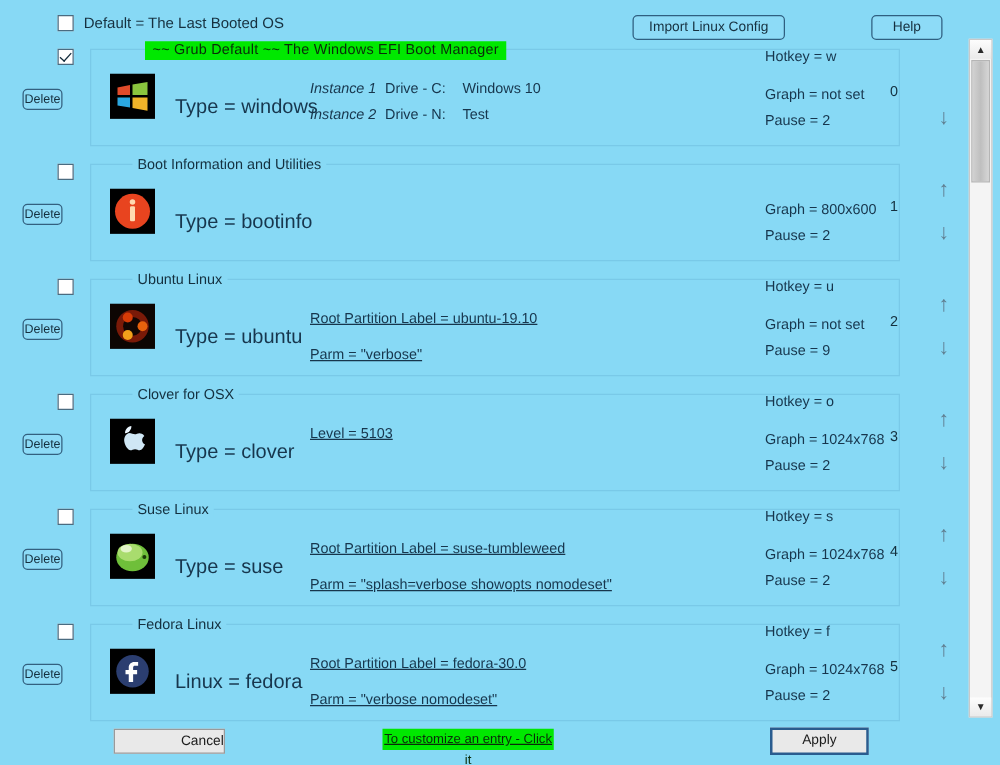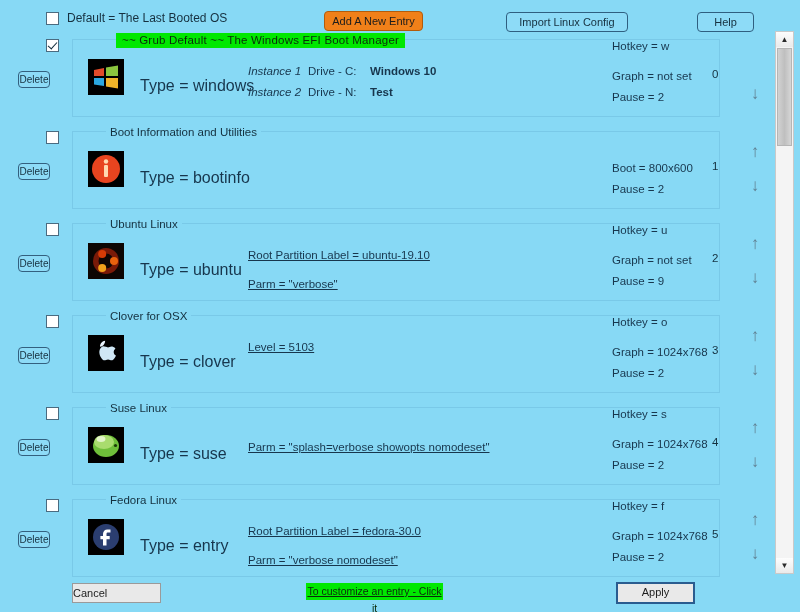--- a/index.html
+++ b/index.html
@@ -194,21 +194,21 @@
   .col-mid .ln.spaced { margin-top: 8px; }
   .inst-grid {
     position: absolute;
     left: 248px; top: 64px;
     font-size: 11.5px;
     line-height: 21px;
   }
   .inst-grid .r { display: flex; }
   .inst-grid .c1 { width: 60px; font-style: italic; }
   .inst-grid .c2 { width: 62px; }
-  .inst-grid .c3 { width: 90px; font-weight: bold; }
+  .inst-grid .c3 { width: 90px; }
 
   .col-right {
     position: absolute;
     left: 612px; top: 9px;
     font-size: 11.5px;
     white-space: nowrap;
   }
   .col-right .hotkey { position: absolute; top: 0; left: 0; }
   .col-right .graph  { position: absolute; top: 30px; left: 0; }
   .col-right .pause  { position: absolute; top: 51px; left: 0; }
@@ -233,28 +233,28 @@
   .arrow.down { top: 52px; }
 
   
   #bottombar {
     position: absolute;
     left: 0; top: 574px;
     width: 800px; height: 38px;
   }
   .btn-cancel {
     position: absolute;
-    left: 72px; top: 9px;
+    left: 91px; top: 9px;
     width: 89px; height: 20px;
     background: #e9e9e9;
     border: 1px solid #9a9a9a;
     color: #1c1c1c;
     font-size: 11px;
     line-height: 18px;
-    text-align: left;
+    text-align: right;
     box-sizing: border-box;
     cursor: pointer;
   }
   .hint {
     position: absolute;
     left: 306px; top: 9px;
     width: 137px; height: 17px;
     background: #00e800;
     color: #0a2c0a;
     font-size: 10.5px;
@@ -281,21 +281,20 @@
   .ico-svg { display:block; width:36px; height:36px; }
 </style>
 </head>
 <body>
 
 <div id="toolbar">
   <div class="default-check-wrap">
     <span class="chk" id="default-chk"></span>
     <span class="default-label">Default = The Last Booted OS</span>
   </div>
-  <div class="btn-add">Add A New Entry</div>
   <div class="btn-blue" id="btn-import">Import Linux Config</div>
   <div class="btn-blue" id="btn-help">Help</div>
 </div>
 
 <div id="list-area">
     <div class="entry" style="top: 0px;">
       <div class="del-btn">Delete</div>
       <span class="chk row-chk checked"></span>
       <div class="panel"></div>
       <div class="title highlight">~~ Grub Default ~~         The Windows EFI Boot Manager</div>
@@ -337,21 +336,21 @@
       <div class="osicon">
         <svg class="ico-svg" viewBox="0 0 36 36">
           <rect width="36" height="36" fill="#000"></rect>
           <circle cx="18" cy="18" r="14" fill="#e8441f"></circle>
           <rect x="16" y="14" width="4" height="12" rx="1" fill="#ffd9b0"></rect>
           <circle cx="18" cy="10.5" r="2.2" fill="#ffd9b0"></circle>
         </svg>
       </div>
       <div class="type">Type = bootinfo</div>
       <div class="col-right">
-        <span class="graph">Boot = 800x600</span>
+        <span class="graph">Graph = 800x600</span>
         <span class="pause">Pause = 2</span>
       </div>
       <div class="idx">1</div>
       <div class="arrow up">↑</div>
       <div class="arrow down">↓</div>
     </div>
     <div class="entry" style="top: 184px;">
       <div class="del-btn">Delete</div>
       <span class="chk row-chk"></span>
       <div class="panel"></div>
@@ -414,20 +413,21 @@
         <svg class="ico-svg" viewBox="0 0 36 36">
           <rect width="36" height="36" fill="#000"></rect>
           <ellipse cx="18" cy="19" rx="13" ry="11" fill="#6fbf3a"></ellipse>
           <ellipse cx="16" cy="15" rx="10" ry="7" fill="#a9dc6e"></ellipse>
           <ellipse cx="13" cy="12" rx="4.5" ry="3" fill="#e2f4c8"></ellipse>
           <circle cx="27.5" cy="18.5" r="1.6" fill="#1b3a08"></circle>
         </svg>
       </div>
       <div class="type">Type = suse</div>
       <div class="col-mid">
+        <span class="ln">Root Partition Label = suse-tumbleweed</span>
         <span class="ln spaced">Parm =   "splash=verbose showopts nomodeset"</span>
       </div>
       <div class="col-right">
         <span class="hotkey">Hotkey = s</span>
         <span class="graph">Graph = 1024x768</span>
         <span class="pause">Pause = 2</span>
       </div>
       <div class="idx">4</div>
       <div class="arrow up">↑</div>
       <div class="arrow down">↓</div>
@@ -437,21 +437,21 @@
       <span class="chk row-chk"></span>
       <div class="panel"></div>
       <div class="title">Fedora Linux</div>
       <div class="osicon">
         <svg class="ico-svg" viewBox="0 0 36 36">
           <rect width="36" height="36" fill="#000"></rect>
           <circle cx="18" cy="18" r="13" fill="#2b3e70"></circle>
           <path d="M22.5 10.5h-3.1c-2.6 0-4.4 1.9-4.4 4.4v2h-2.6v3.4h2.6v6.2h3.5v-6.2h3.2v-3.4h-3.2v-1.9c0-.9.6-1.4 1.5-1.4h2.5z" fill="#ffffff"></path>
         </svg>
       </div>
-      <div class="type">Type = entry</div>
+      <div class="type">Linux = fedora</div>
       <div class="col-mid">
         <span class="ln">Root Partition Label = fedora-30.0</span>
         <span class="ln spaced">Parm =   "verbose nomodeset"</span>
       </div>
       <div class="col-right">
         <span class="hotkey">Hotkey = f</span>
         <span class="graph">Graph = 1024x768</span>
         <span class="pause">Pause = 2</span>
       </div>
       <div class="idx">5</div>

